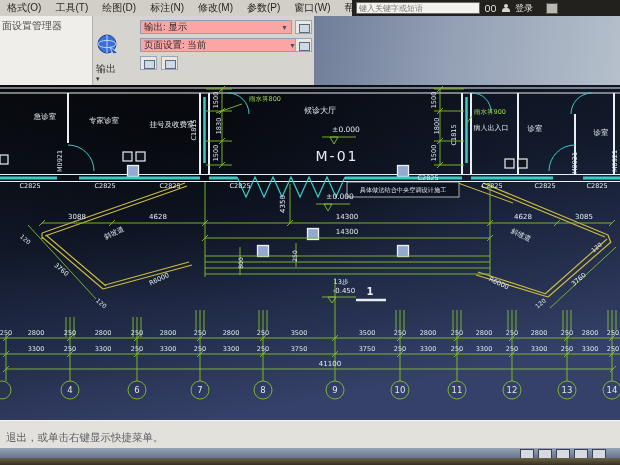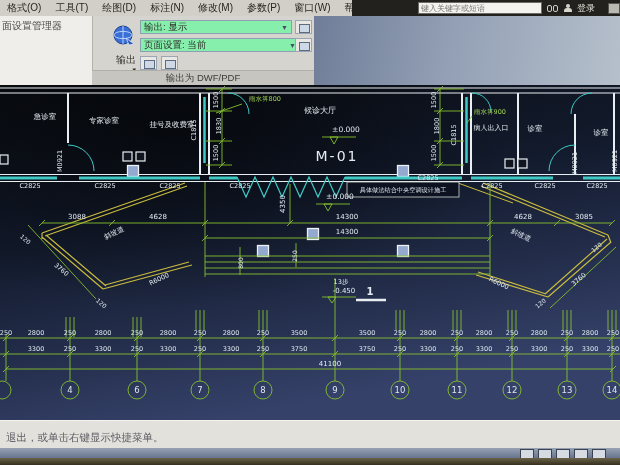--- a/index.html
+++ b/index.html
@@ -3,42 +3,42 @@
 <meta charset="utf-8">
 <style>
   html,body{margin:0;padding:0;background:#000;}
   .screen{position:relative;width:620px;height:465px;overflow:hidden;background:#101418;
           font-family:"Liberation Sans",sans-serif;padding-left:32px;}
   
   .topbar{position:absolute;left:0;top:0;width:620px;height:16px;background:#d2cfc8;}
   .menubar{position:absolute;left:0;top:0;height:16px;display:flex;align-items:center;}
   .menu-item{font-size:10px;color:#26261f;padding:0 7px;white-space:nowrap;cursor:default;}
   .title-right{position:absolute;right:0;top:0;width:268px;height:16px;background:#22211d;
-               display:flex;align-items:center;gap:5px;padding-left:4px;box-sizing:border-box;justify-content:flex-end;}
+               display:flex;align-items:center;gap:5px;padding-left:4px;box-sizing:border-box;}
   .search-input{width:118px;height:10px;font-size:8px;border:1px solid #6b6b66;background:#f3f2ee;
                 color:#3a3a35;padding:0 2px;}
   .ticon{display:inline-block;position:relative;}
   .icon-binocular{width:11px;height:7px;}
   .icon-binocular::before,.icon-binocular::after{content:"";position:absolute;top:0;width:5px;height:7px;
       border:1px solid #cfcdc4;border-radius:2px;box-sizing:border-box;}
   .icon-binocular::before{left:0}.icon-binocular::after{right:0}
   .icon-person{width:9px;height:9px;}
   .icon-person::before{content:"";position:absolute;left:2.5px;top:0;width:4px;height:4px;border-radius:50%;background:#d6d4cb;}
   .icon-person::after{content:"";position:absolute;left:0.5px;top:4.5px;width:8px;height:4px;border-radius:3px 3px 0 0;background:#d6d4cb;}
   .signin{font-size:9px;color:#e4e2da;}
   .win-btn{width:10px;height:9px;background:#b9b9b2;border:1px solid #55544e;margin-left:8px;}
   
   .ribbon{position:absolute;left:0;top:16px;width:620px;height:69px;background:#d6d4cf;}
   .palette{position:absolute;left:0;top:0;width:92px;height:69px;background:#efeeea;border-right:1px solid #b3b1aa;}
   .palette-row{font-size:10px;color:#4c4c46;padding:3px 2px 2px 2px;white-space:nowrap;overflow:hidden;}
-  .out-btn{position:absolute;left:96px;top:5px;width:40px;height:64px;text-align:right;cursor:default;}
+  .out-btn{position:absolute;left:96px;top:14px;width:40px;height:64px;text-align:left;cursor:default;}
   .globe{margin:3px auto 1px auto;width:24px;height:24px;}
   .out-label{font-size:10px;color:#33332d;}
   .caret{font-size:7px;color:#33332d;line-height:5px;}
-  .combo{position:absolute;height:14px;background:#86efac;border:1px solid #8f9fb3;font-size:9.5px;color:#2c2c28;
+  .combo{position:absolute;height:14px;background:#fca5a5;border:1px solid #8f9fb3;font-size:9.5px;color:#2c2c28;
          display:flex;align-items:center;justify-content:space-between;padding:0 3px;box-sizing:border-box;}
   .combo .arrow{font-size:7px;color:#44506a;}
   .mini-btn{position:absolute;width:17px;height:14px;background:#e9e8e3;border:1px solid #9aa6b6;box-sizing:border-box;}
   .mini-btn::before{content:"";position:absolute;left:3px;top:3px;width:9px;height:7px;border:1px solid #5d6b80;background:#cfd9e6;}
   .panel-title{position:absolute;left:92px;bottom:0;width:222px;height:14px;background:#c7c5bf;border-top:1px solid #b0aea7;
                font-size:9.5px;color:#3c3c37;text-align:center;line-height:14px;}
   .ribbon-right{position:absolute;left:314px;top:0;width:306px;height:69px;
                 background:linear-gradient(100deg,#6f7d98 0%,#93a0b5 45%,#b6c0cc 100%);}
   
   .canvas{position:absolute;left:0;top:85px;width:620px;height:335px;}
@@ -101,21 +101,20 @@
 
     <div class="combo" style="left:140px;top:22px;width:160px;">
       <span>页面设置: 当前</span>
       <span class="arrow">▼</span>
     </div>
     <span class="mini-btn" style="left:295px;top:22px;"></span>
 
     <span class="mini-btn" style="left:140px;top:40px;"></span>
     <span class="mini-btn" style="left:161px;top:40px;"></span>
 
-    <div class="panel-title">输出为 DWF/PDF</div>
     <div class="ribbon-right"></div>
   </div>
 
   <svg class="canvas" viewBox="0 0 620 335">
     <defs>
       <linearGradient id="bg" x1="0" y1="0" x2="0.35" y2="1">
         <stop offset="0" stop-color="#0a0d12"></stop>
           <stop offset="0.45" stop-color="#121a2c"></stop>
         <stop offset="0.8" stop-color="#273252"></stop>
           <stop offset="1" stop-color="#36416a"></stop>

